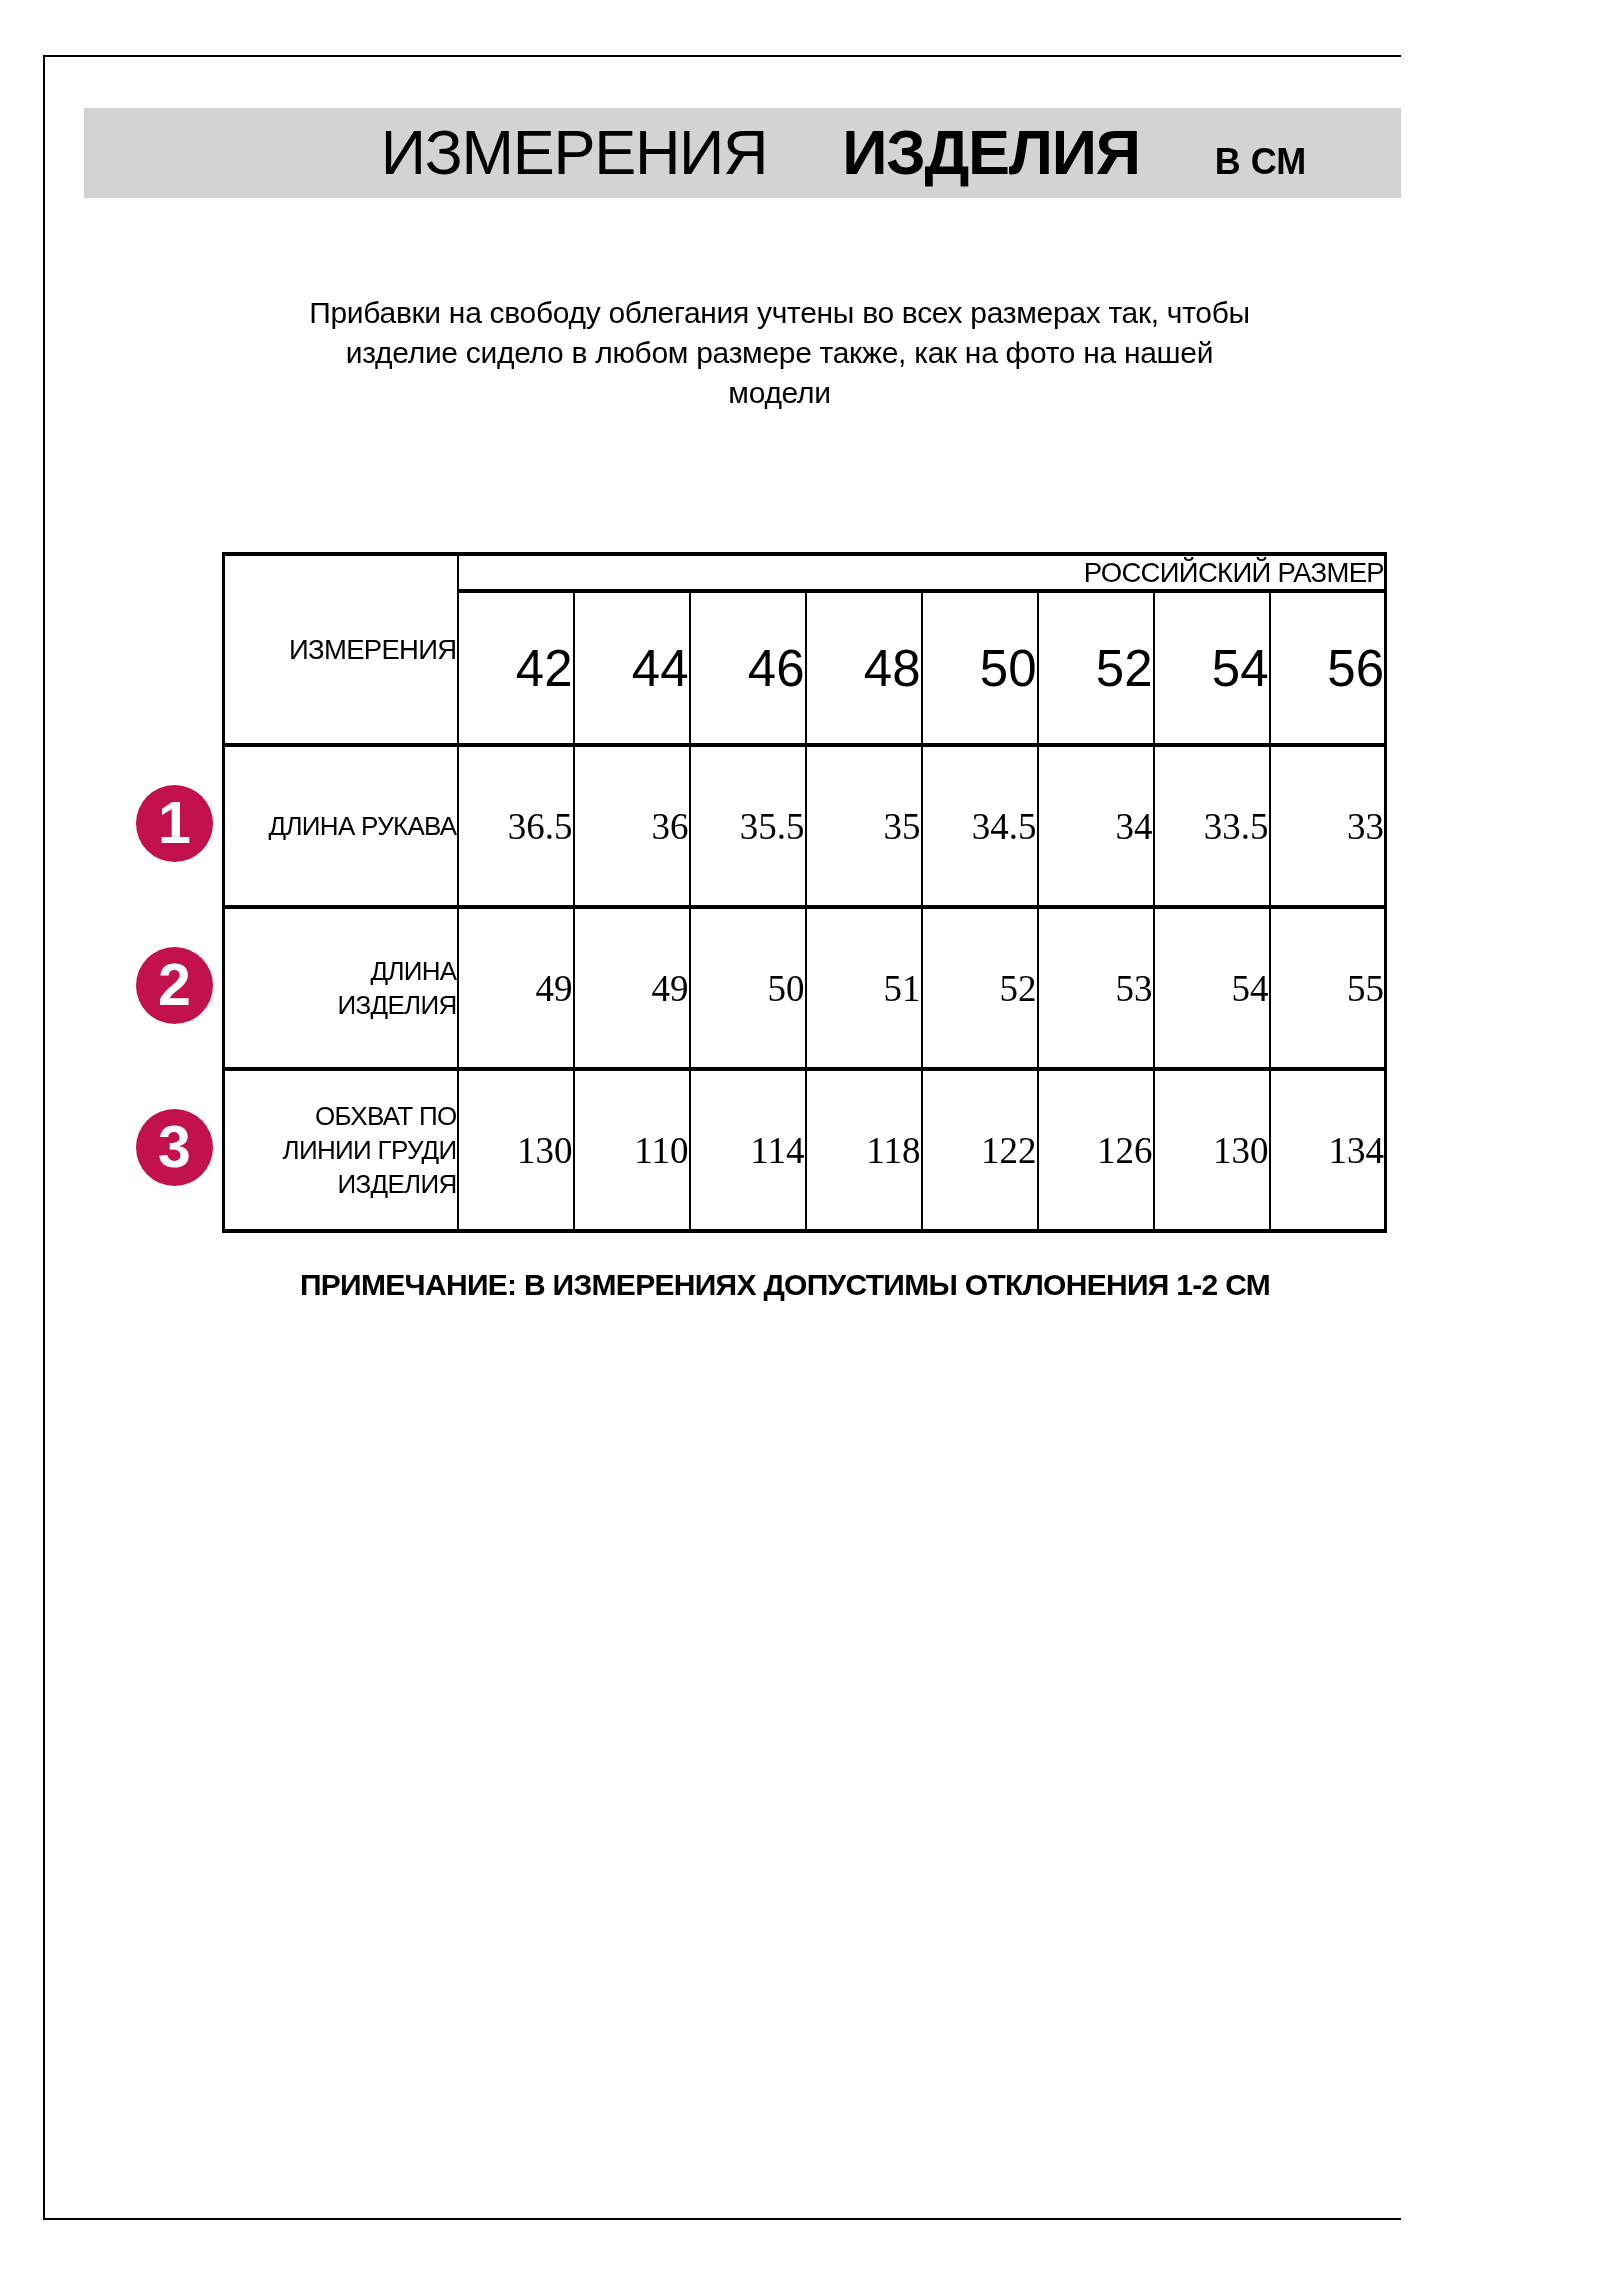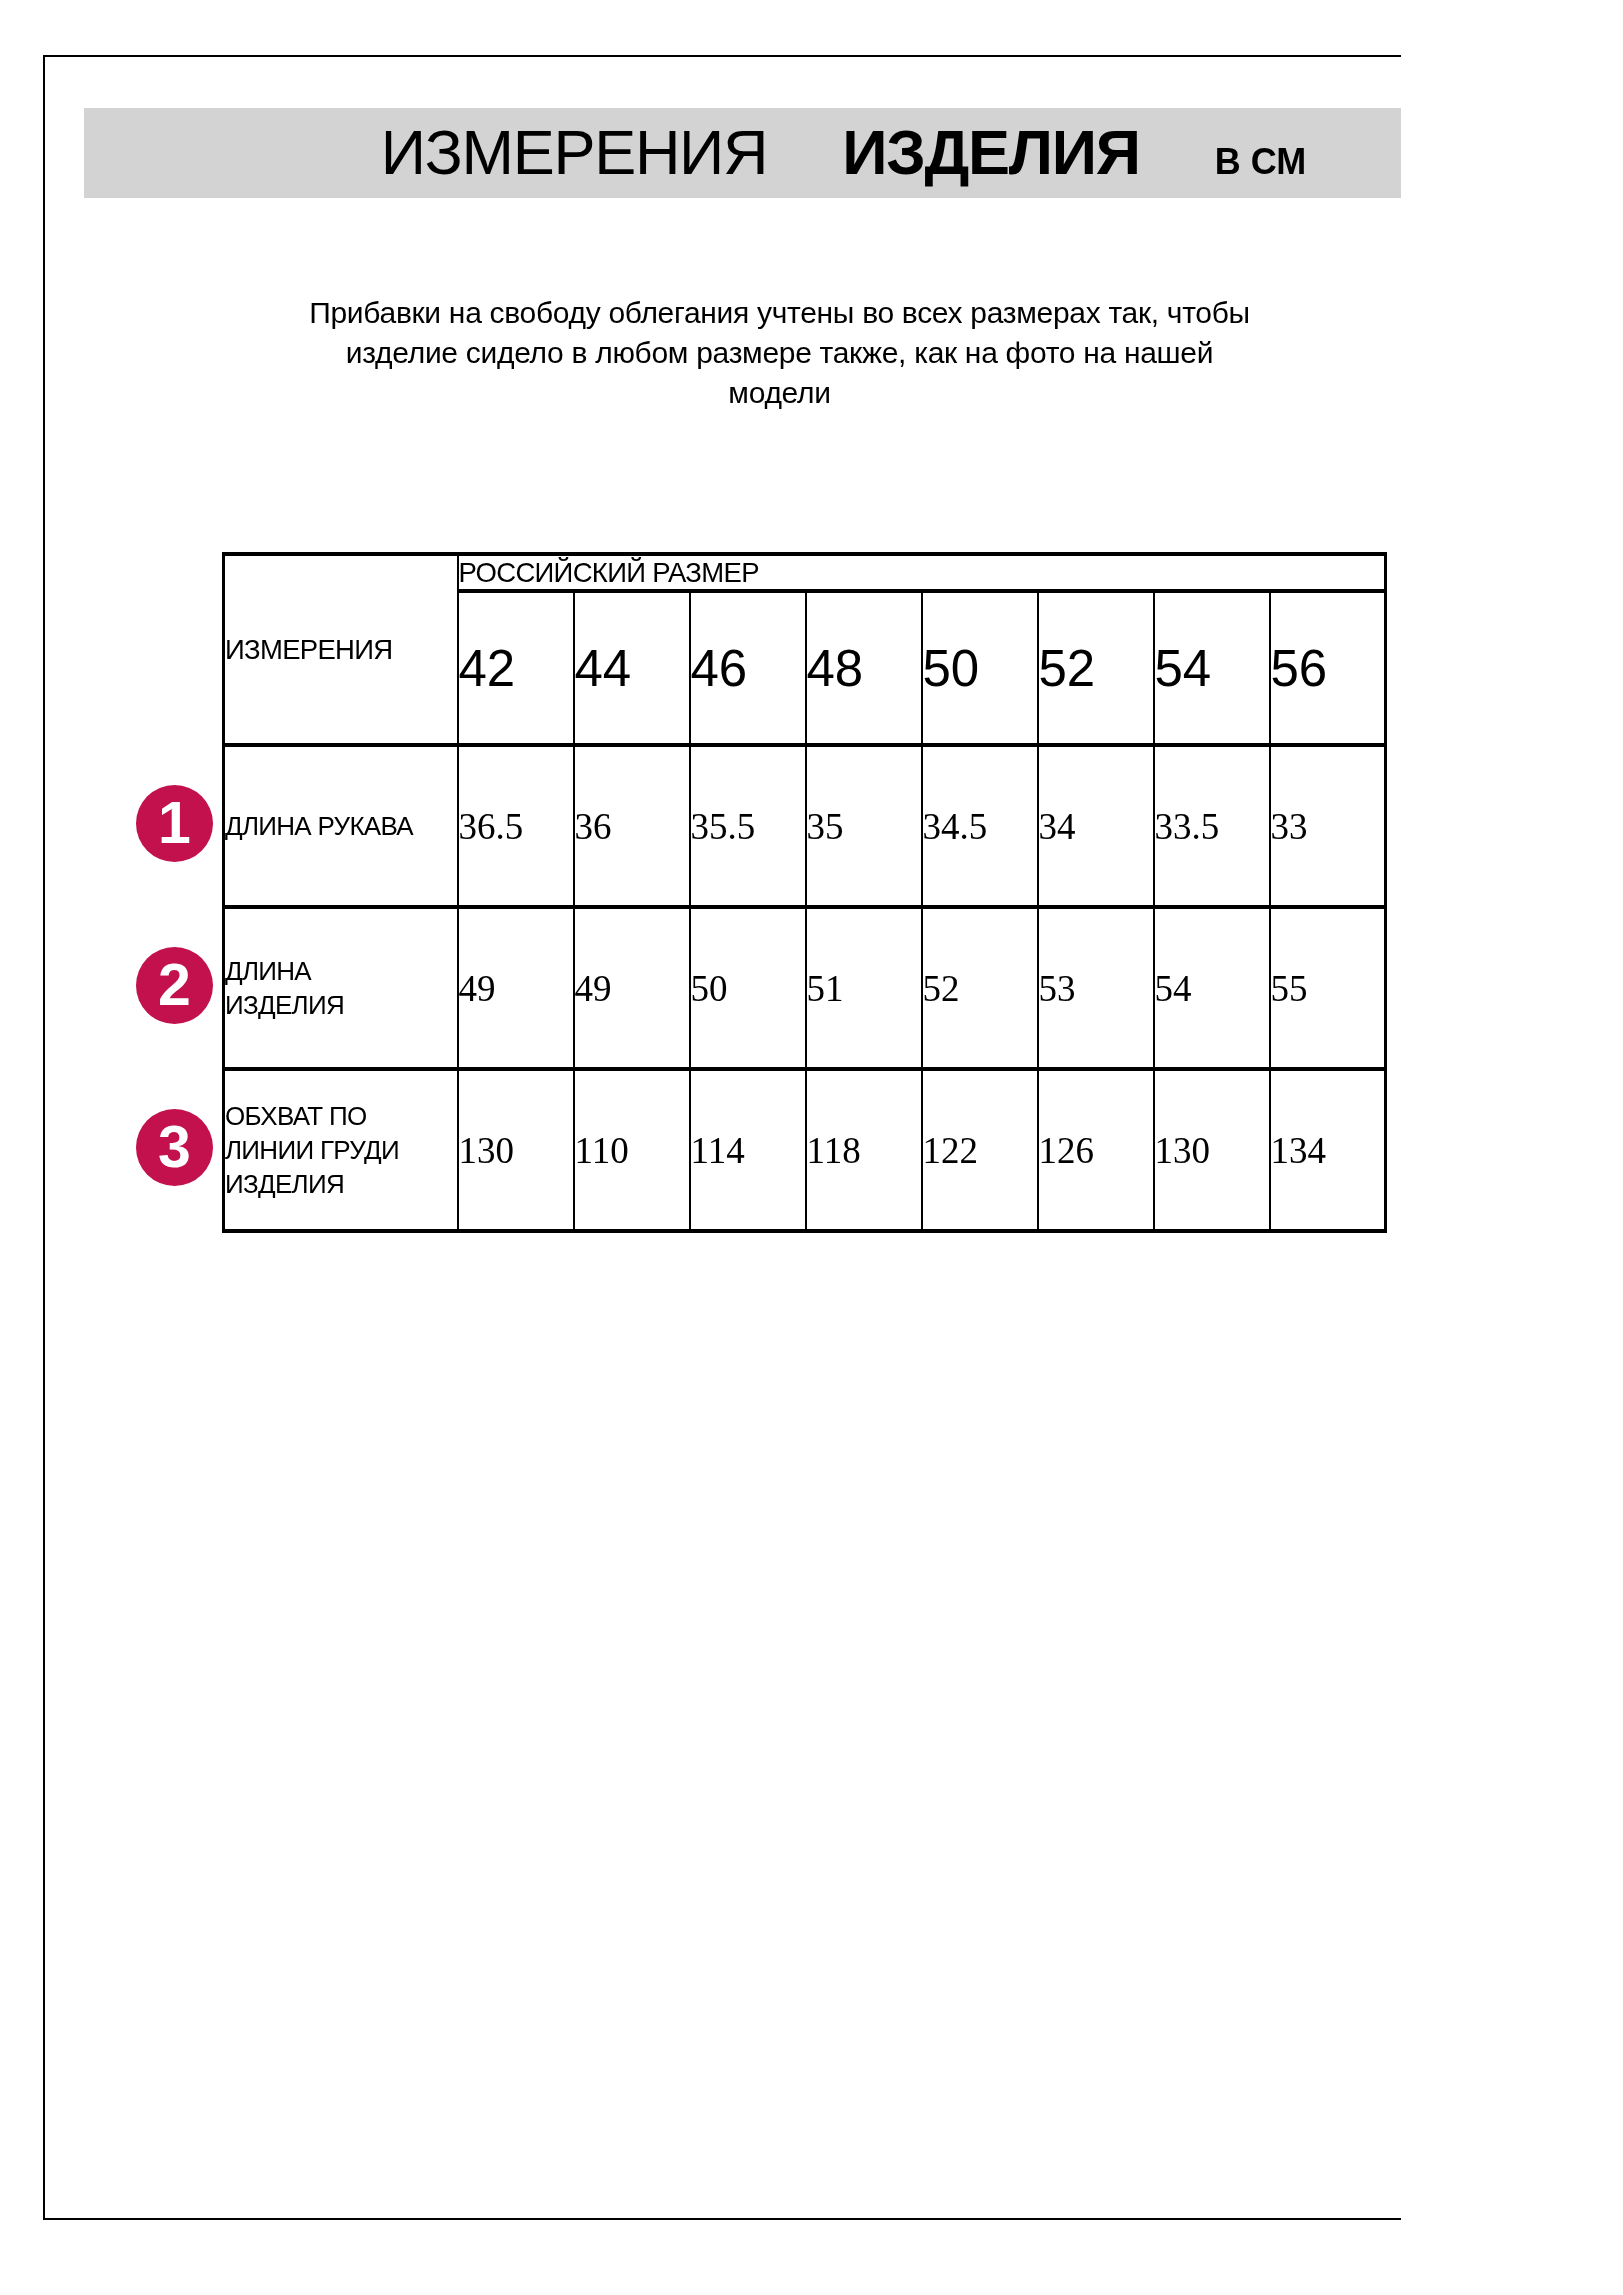--- a/index.html
+++ b/index.html
@@ -32,21 +32,21 @@
     position:absolute;left:184px;top:293px;width:1191px;
     text-align:center;font-size:30px;line-height:40px;
     white-space:pre-line;letter-spacing:-0.3px;
   }
   .size-table{
     position:absolute;left:222px;top:552px;
     border-collapse:collapse;table-layout:fixed;
   }
   .size-table td{
     border:2.6px solid #000;
-    text-align:left;vertical-align:middle;
+    text-align:right;vertical-align:middle;
     padding:0;box-sizing:border-box;
   }
   .size-table tr{border-top:4.6px solid #000;border-bottom:4.6px solid #000;}
   .size-table{border:3.9px solid #000;}
   td.meas-hdr{font-size:27.5px;letter-spacing:-0.7px;}
   td.size-hdr{font-size:27.5px;height:37px;letter-spacing:-0.7px;}
   tr.sizes-row{height:154px;}
   tr.sizes-row td{font-size:51px;font-weight:400;}
   tr.data-row{height:162px;}
   td.row-label{font-size:26px;letter-spacing:-0.7px;white-space:pre-line;line-height:34px;}
@@ -145,15 +145,16 @@
       <td class="val">130</td>
       <td class="val">134</td>
     </tr>
   </tbody>
     </table>
 
   <div class="badge" style="top:785px">1</div>
   <div class="badge" style="top:947px">2</div>
   <div class="badge" style="top:1109px">3</div>
 
+  <div class="note">ПРИМЕЧАНИЕ: В ИЗМЕРЕНИЯХ ДОПУСТИМЫ ОТКЛОНЕНИЯ 1-2 СМ</div>
 
 </div>
 
 
 </body></html>

